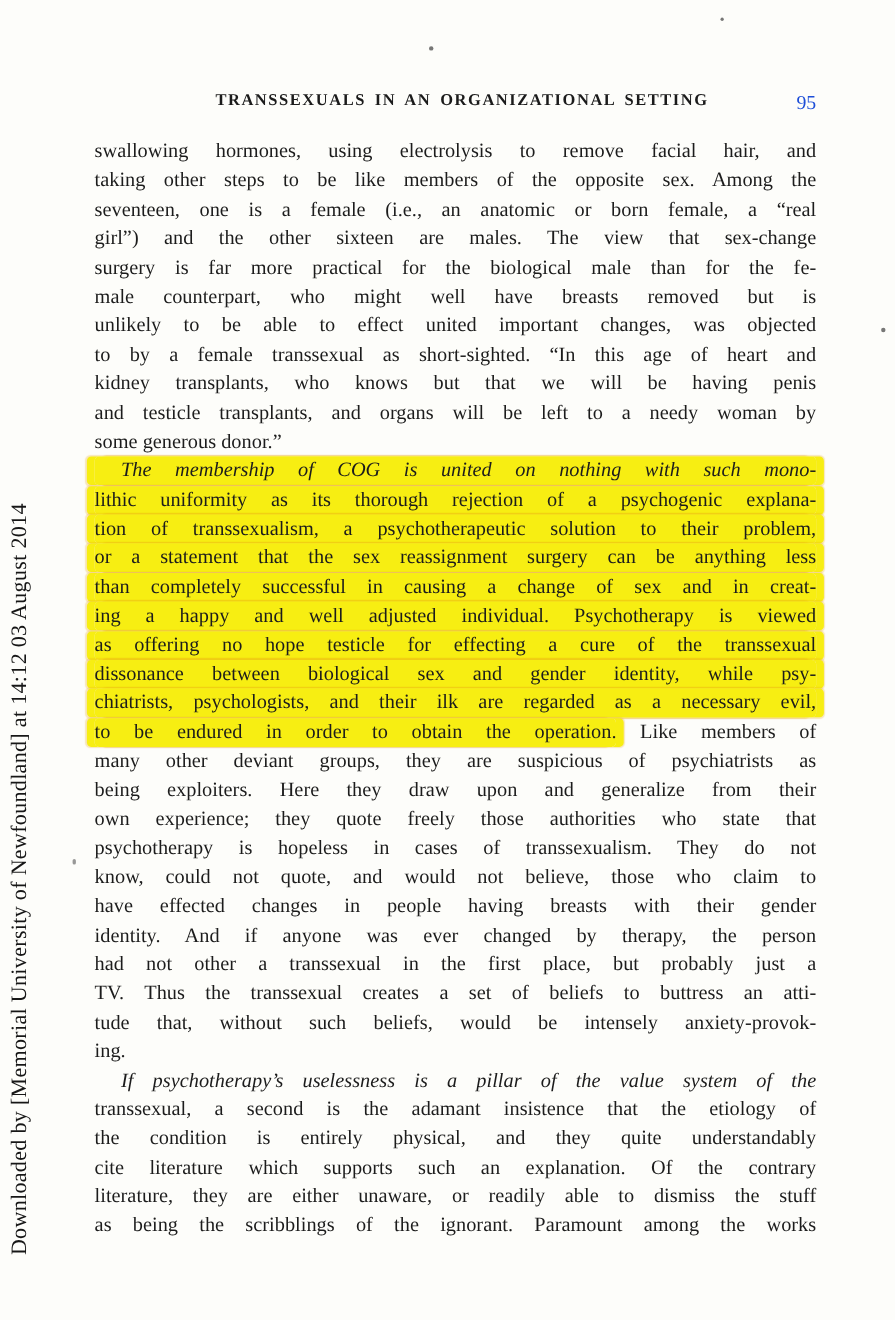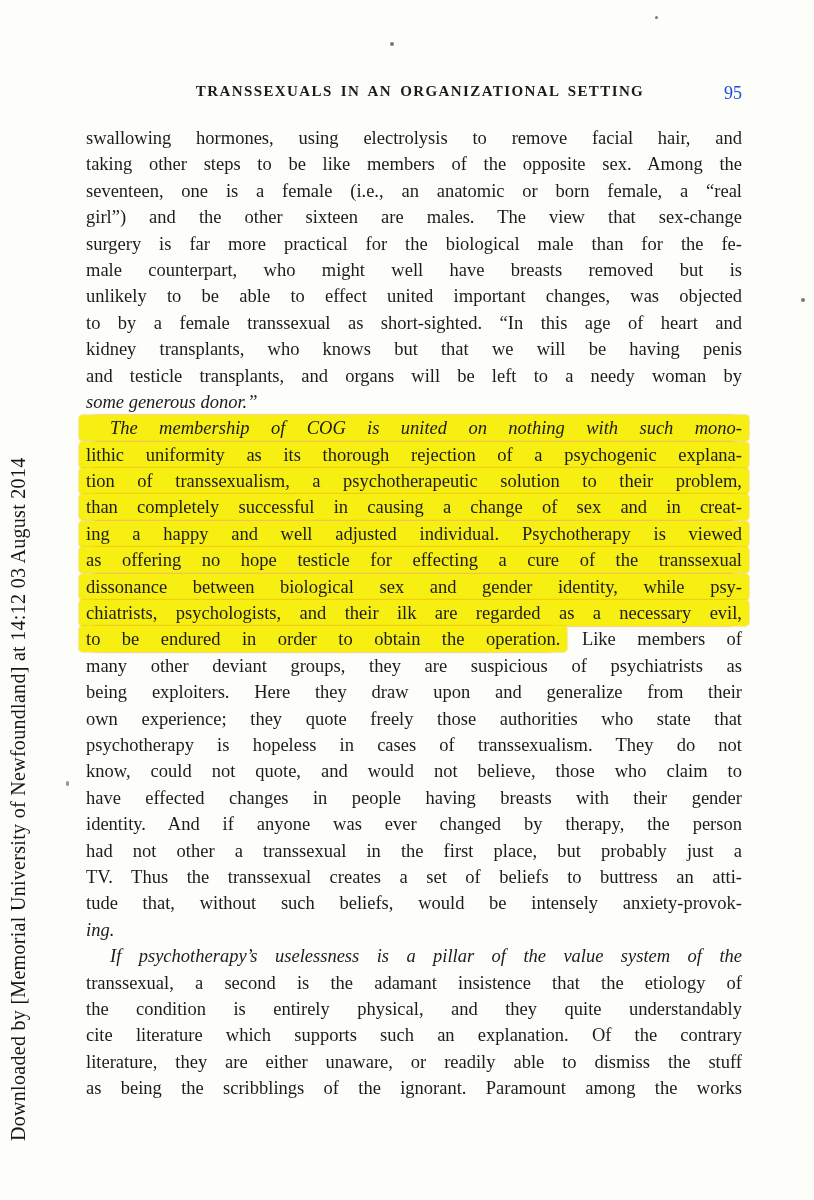--- a/index.html
+++ b/index.html
@@ -62,21 +62,20 @@
     height: 26.4px;
     line-height: 26.4px;
     text-align: justify;
     text-align-last: justify;
     white-space: nowrap;
     overflow: visible;
   }
   .line.no-just {
     text-align: center;
     text-align-last: left;
-    font-style: italic;
   }
   .indent { padding-left: 24px; font-style: italic; }
   .hl {
     background: var(--hl, #f7ee12);
     padding-top: 3px;
     padding-bottom: 3px;
     border-radius: 4px;
     box-shadow: -7px 0 0 var(--hl, #f7ee12),
                  7px 0 0 var(--hl, #f7ee12),
                  -7px 0 1px 1px rgba(233, 170, 20, 0.28),
@@ -110,20 +109,21 @@
         <div class="line"><span class="">surgery is far more practical for the biological male than for the fe-</span></div>
         <div class="line"><span class="">male counterpart, who might well have breasts removed but is</span></div>
         <div class="line"><span class="">unlikely to be able to effect united important changes, was objected</span></div>
         <div class="line"><span class="">to by a female transsexual as short-sighted. “In this age of heart and</span></div>
         <div class="line"><span class="">kidney transplants, who knows but that we will be having penis</span></div>
         <div class="line"><span class="">and testicle transplants, and organs will be left to a needy woman by</span></div>
         <div class="line no-just"><span class="">some generous donor.”</span></div>
         <div class="line"><span class="hl indent">The membership of COG is united on nothing with such mono-</span></div>
         <div class="line"><span class="hl ">lithic uniformity as its thorough rejection of a psychogenic explana-</span></div>
         <div class="line"><span class="hl ">tion of transsexualism, a psychotherapeutic solution to their problem,</span></div>
+        <div class="line"><span class="hl ">or a statement that the sex reassignment surgery can be anything less</span></div>
         <div class="line"><span class="hl ">than completely successful in causing a change of sex and in creat-</span></div>
         <div class="line"><span class="hl ">ing a happy and well adjusted individual. Psychotherapy is viewed</span></div>
         <div class="line"><span class="hl ">as offering no hope testicle for effecting a cure of the transsexual</span></div>
         <div class="line"><span class="hl ">dissonance between biological sex and gender identity, while psy-</span></div>
         <div class="line"><span class="hl ">chiatrists, psychologists, and their ilk are regarded as a necessary evil,</span></div>
         <div class="line"><span class="hl ">to be endured in order to obtain the operation.</span><span class=""> Like members of</span></div>
         <div class="line"><span class="">many other deviant groups, they are suspicious of psychiatrists as</span></div>
         <div class="line"><span class="">being exploiters. Here they draw upon and generalize from their</span></div>
         <div class="line"><span class="">own experience; they quote freely those authorities who state that</span></div>
         <div class="line"><span class="">psychotherapy is hopeless in cases of transsexualism. They do not</span></div>

